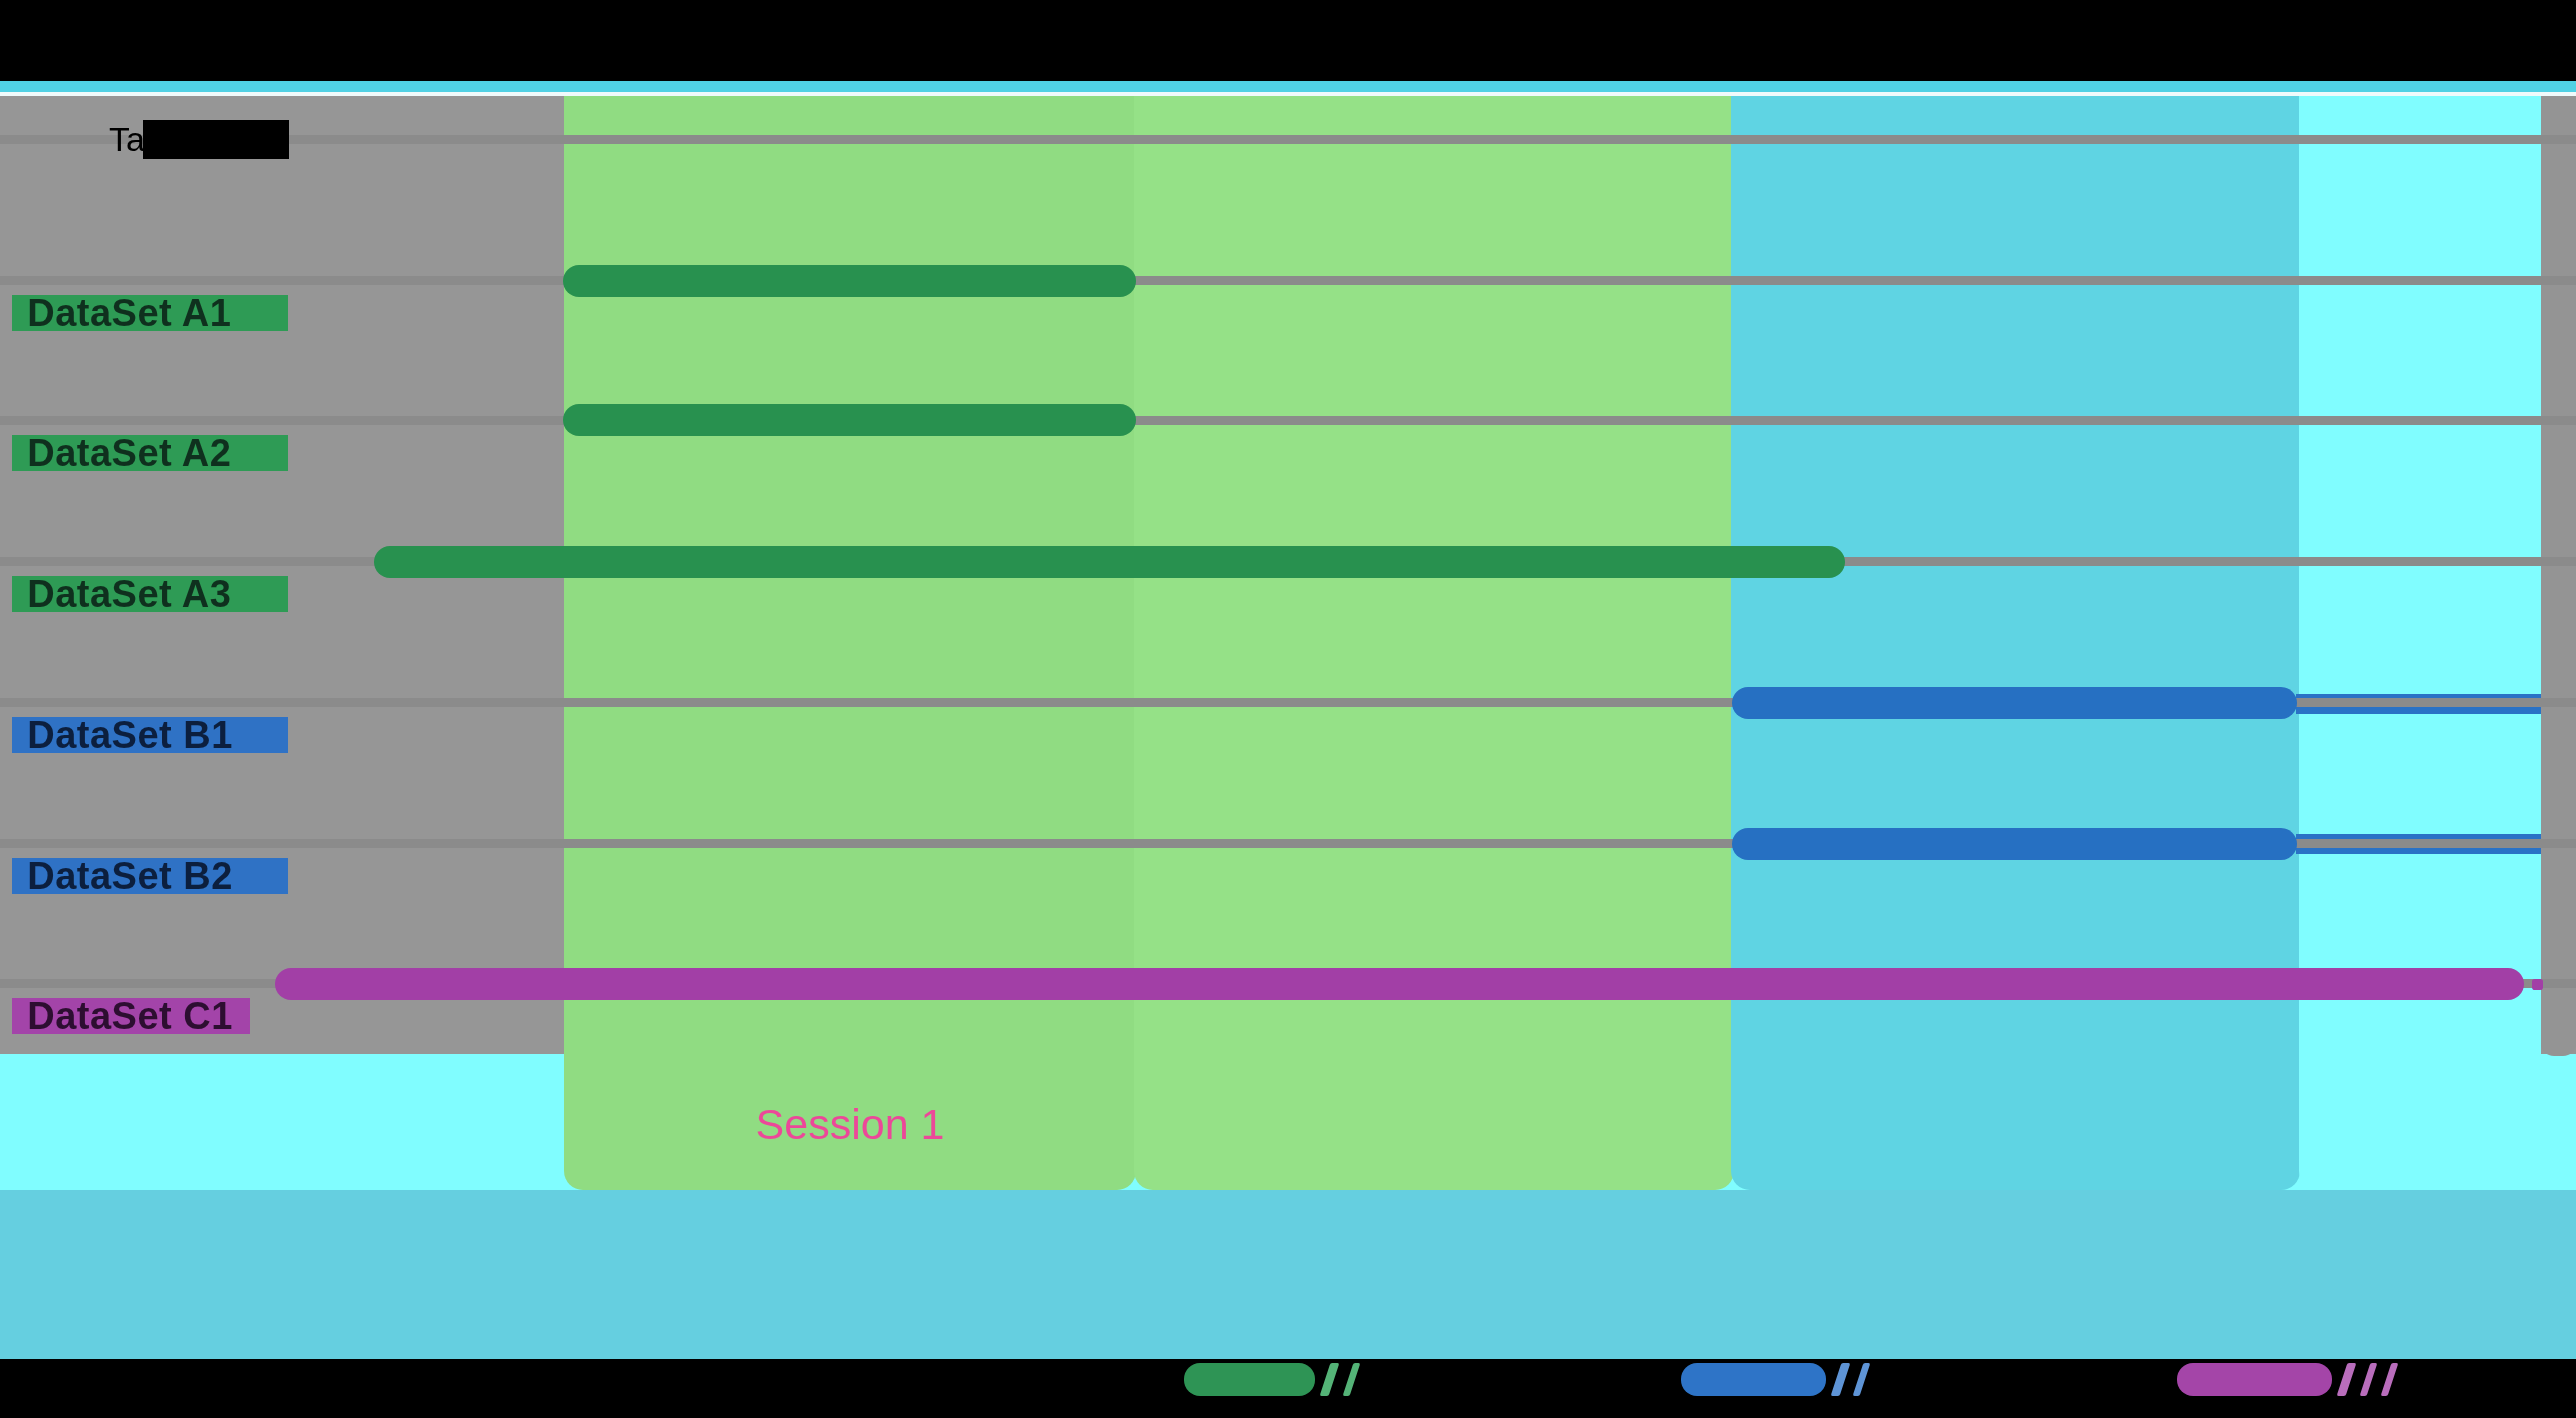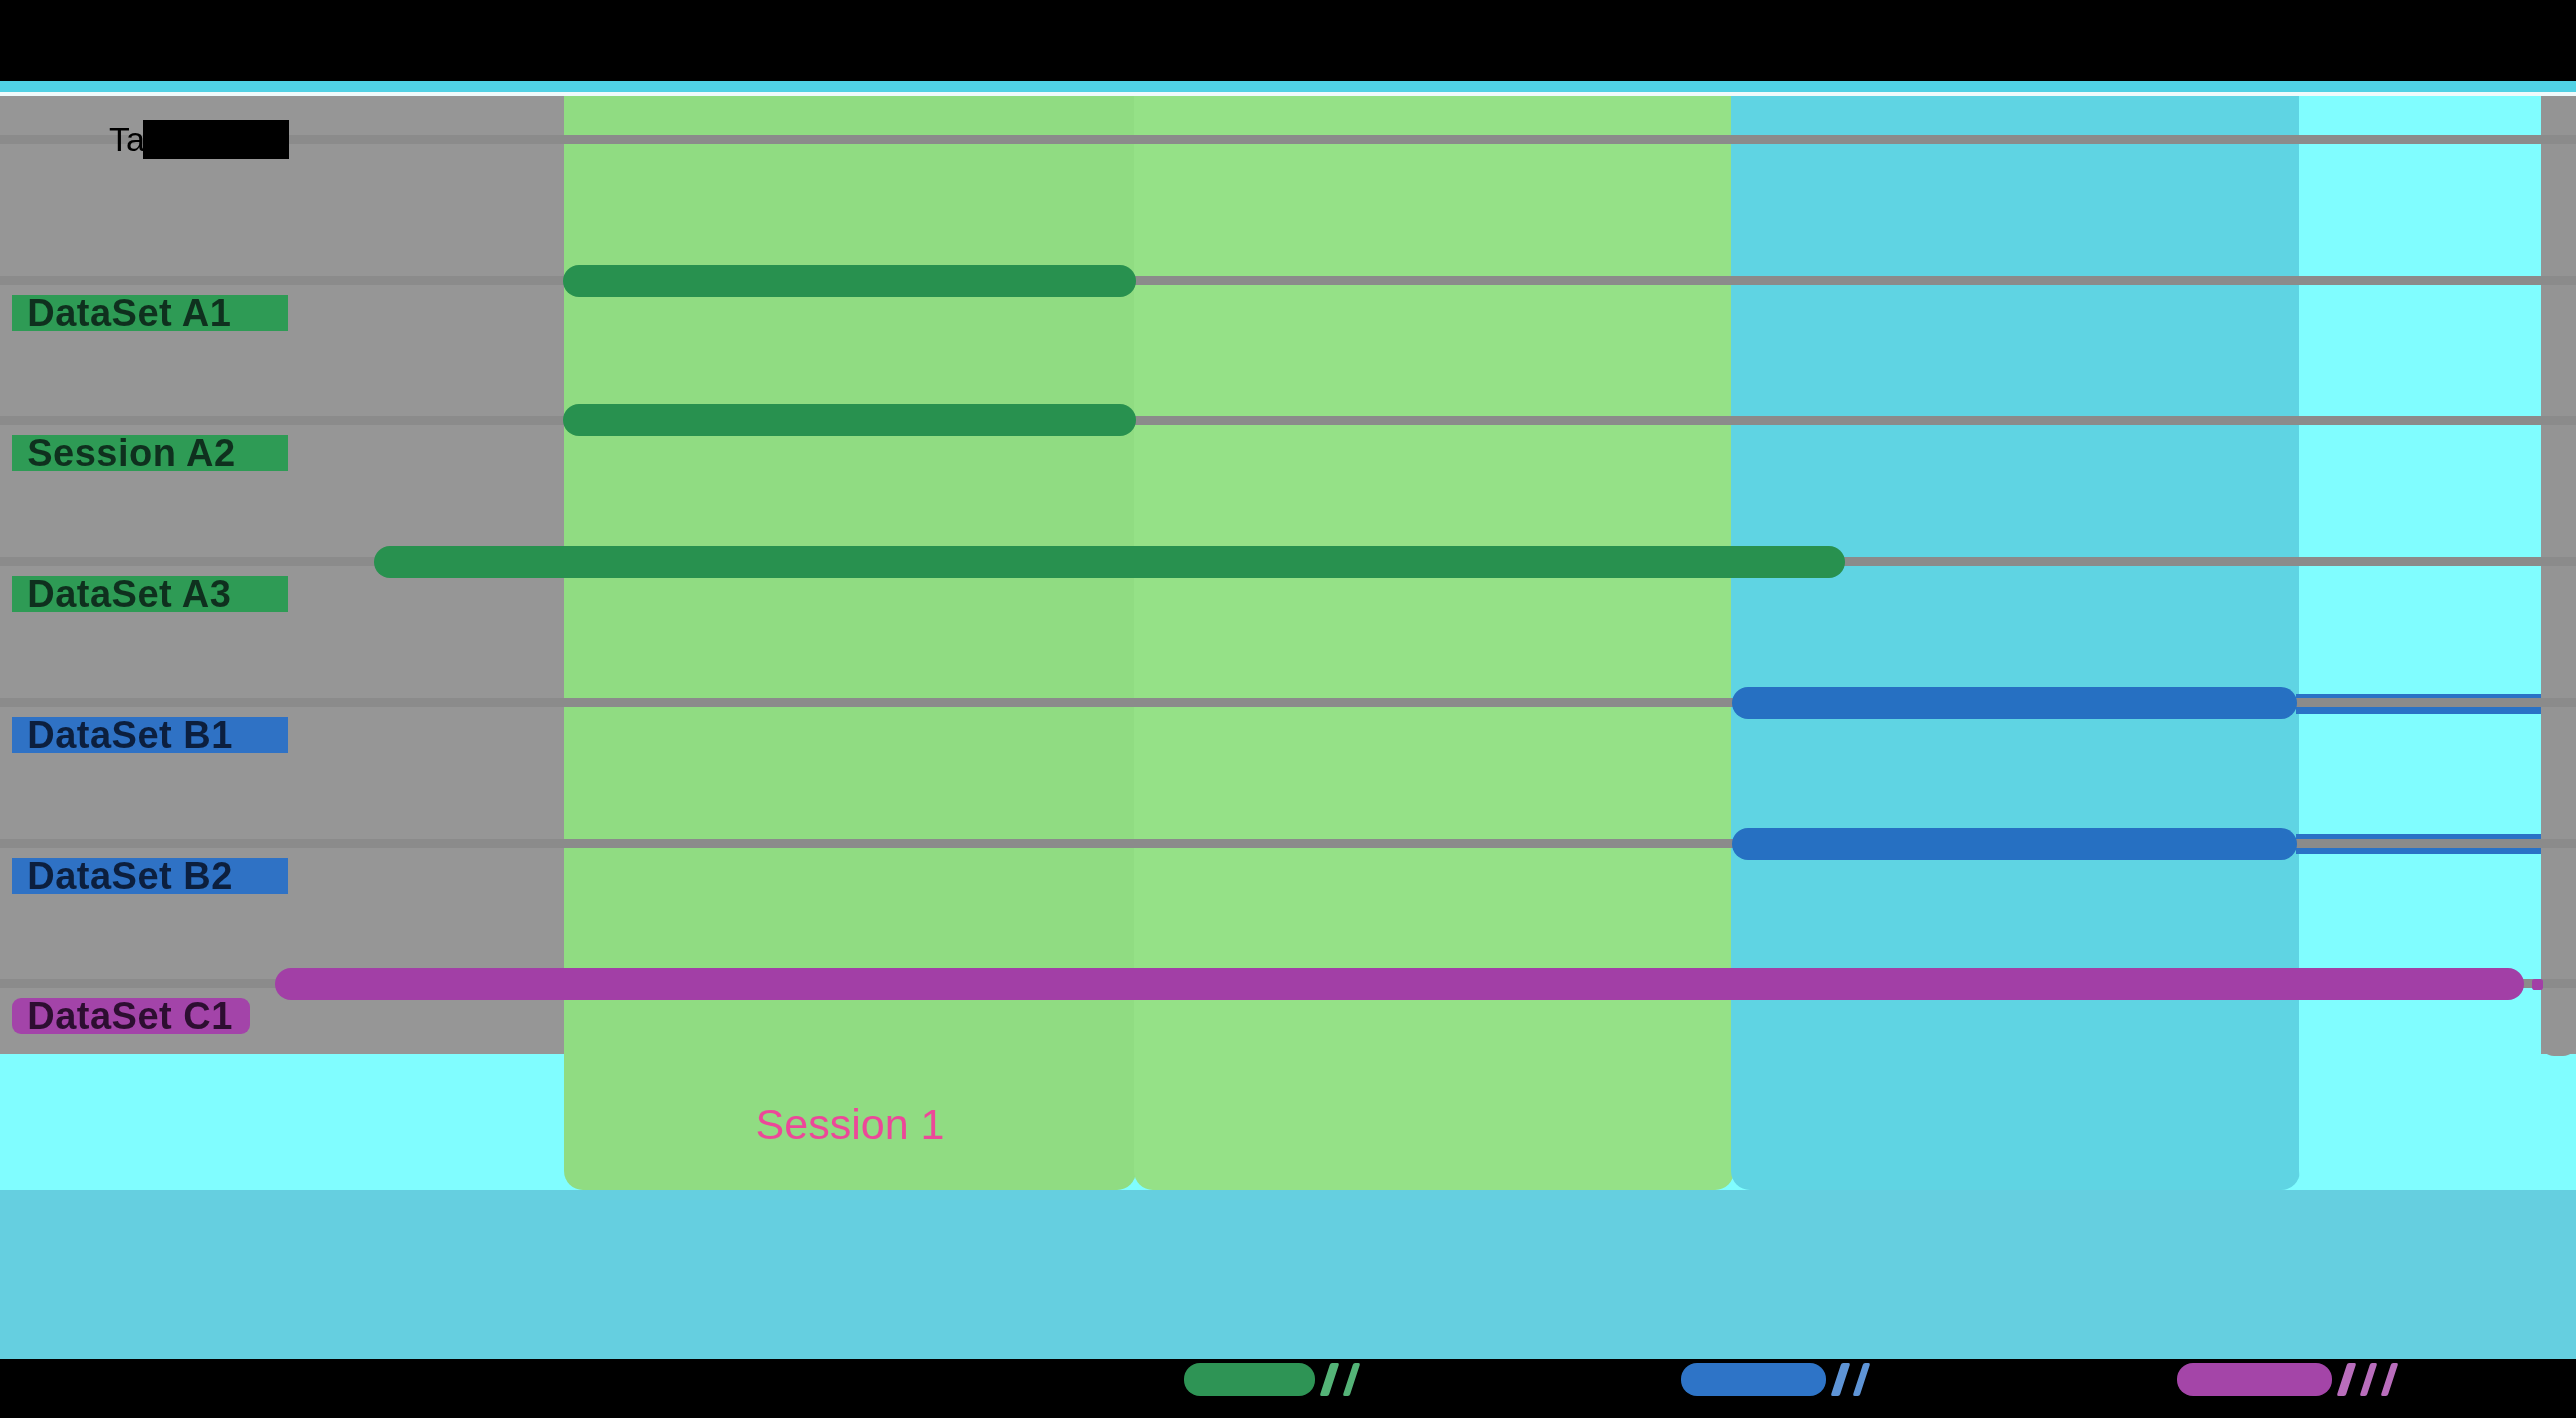--- a/index.html
+++ b/index.html
@@ -78,32 +78,32 @@
   <div class="abs bar bar-green" style="left:374px;top:546px;width:1471px;"></div>
   <div class="abs bar bar-blue" style="left:1732px;top:687px;width:565px;"></div>
   <div class="abs bar bar-blue" style="left:1732px;top:828px;width:565px;"></div>
   <div class="abs bar bar-purple" style="left:275px;top:968px;width:2249px;"></div>
   <div class="abs nub" style="top:979px;"></div>
 
   <div class="abs hl hl-green" style="top:263px;">
     <span>DataSet A1</span>
     </div>
   <div class="abs hl hl-green" style="top:403px;">
-    <span>Session A2</span>
+    <span>DataSet A2</span>
     </div>
   <div class="abs hl hl-green" style="top:544px;">
     <span>DataSet A3</span>
     </div>
   <div class="abs hl hl-blue" style="top:685px;">
     <span>DataSet B1</span>
     </div>
   <div class="abs hl hl-blue" style="top:826px;">
     <span>DataSet B2</span>
     </div>
-  <div class="abs hl hl-purple" style="top:966px;border-radius:9px;">
+  <div class="abs hl hl-purple" style="top:966px;">
     <span>DataSet C1</span>
     </div>
 
   <div class="abs task-label">Task</div>
   <div class="abs redact redact-task"></div>
 
   <div class="abs session-label session-1">
     <span>Session 1</span>
     </div>
 

